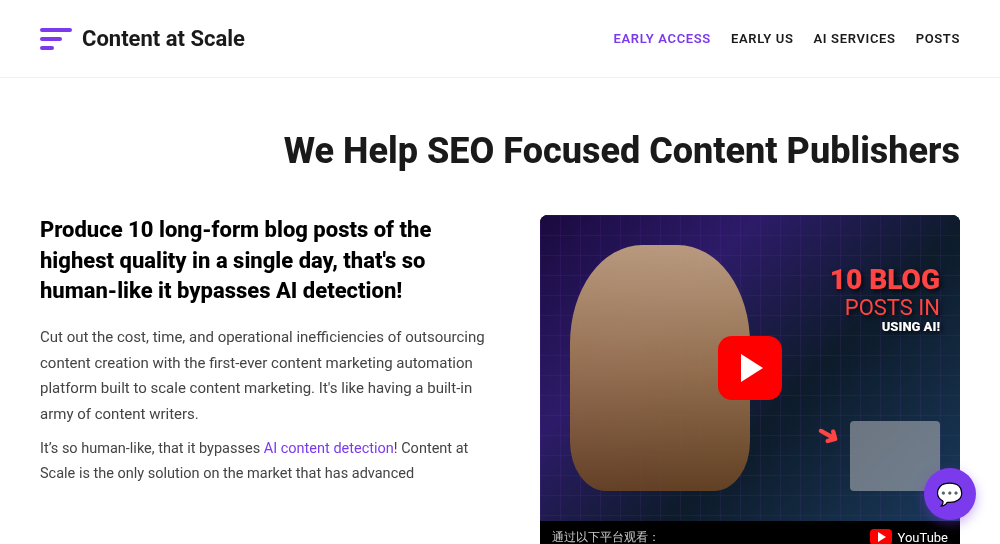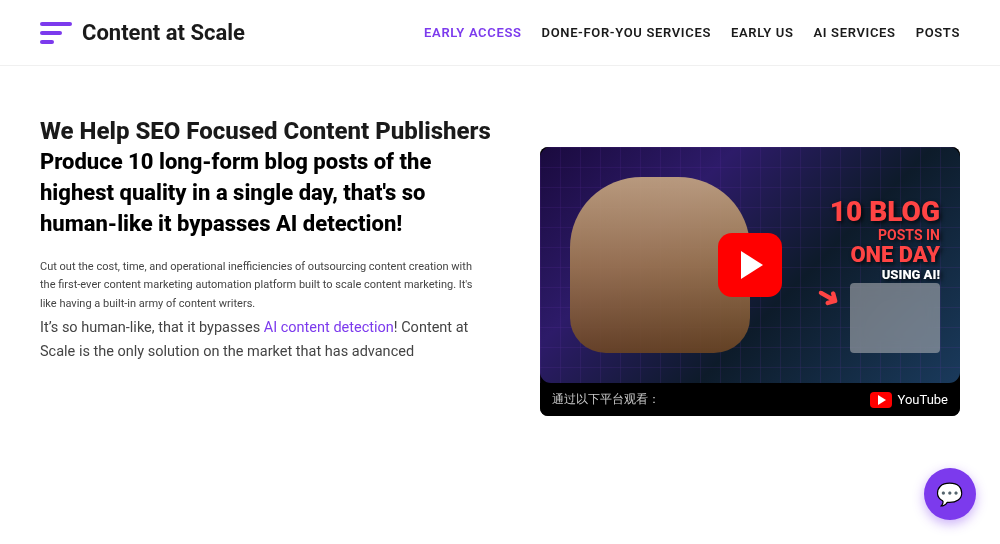--- a/index.html
+++ b/index.html
@@ -16,21 +16,21 @@
       min-height: 544px;
       overflow-x: hidden;
     }
 
     
     header {
       display: flex;
       align-items: center;
       justify-content: space-between;
       padding: 16px 40px;
-      height: 66px;
+      height: 78px;
       border-bottom: 1px solid #f0f0f0;
       background: #fff;
     }
 
     .logo-container {
       display: flex;
       align-items: center;
       gap: 10px;
       text-decoration: none;
     }
@@ -78,25 +78,26 @@
     .nav-link.early-access {
       color: #7c3aed;
     }
 
     
     main {
       padding: 50px 40px 40px 40px;
     }
 
     .hero-title {
-      text-align: left;
-      font-size: 24px;
+      text-align: right;
+      font-size: 36px;
       font-weight: 800;
       color: #1a1a1a;
       line-height: 1.3;
+      margin-bottom: 40px;
     }
 
     .content-layout {
       display: flex;
       gap: 50px;
       align-items: flex-start;
     }
 
     .left-content {
       flex: 0 0 450px;
@@ -104,24 +105,24 @@
 
     .subheadline {
       font-size: 22px;
       font-weight: 800;
       color: #000000;
       line-height: 1.4;
       margin-bottom: 18px;
     }
 
     .body-text {
-      font-size: 11px;
+      font-size: 15px;
       color: #444;
       line-height: 1.7;
-      margin-bottom: 2px;
+      margin-bottom: 10px;
     }
 
     .quote-text {
       font-size: 14.5px;
       font-weight: 700;
       font-style: italic;
       color: #1a1a1a;
       line-height: 1.6;
       margin-bottom: 18px;
     }
@@ -145,27 +146,26 @@
     .video-container {
       width: 100%;
       border-radius: 8px;
       overflow: hidden;
       background: #000;
       position: relative;
     }
 
     .video-thumbnail {
       width: 100%;
-      height: 236px;
+      height: 306px;
       background: linear-gradient(135deg, #1a0a3e 0%, #2d1b69 30%, #0d1b2a 60%, #1a3a5c 100%);
       position: relative;
       display: flex;
       align-items: center;
       justify-content: center;
-      border-radius: 11px;
     }
 
     .video-overlay-text {
       position: absolute;
       top: 50px;
       right: 20px;
       text-align: right;
       color: #fff;
       font-size: 13px;
       font-weight: 900;
@@ -174,23 +174,23 @@
 
     .video-overlay-line1 {
       font-size: 28px;
       color: #ff4444;
       font-weight: 900;
       text-shadow: 2px 2px 4px rgba(0,0,0,0.8);
       display: block;
     }
 
     .video-overlay-line2 {
-      font-size: 14px;
+      font-size: 22px;
       color: #ff4444;
-      font-weight: 700;
+      font-weight: 400;
       text-shadow: 2px 2px 4px rgba(0,0,0,0.8);
       display: block;
     }
 
     .video-overlay-line3 {
       font-size: 22px;
       color: #ff4444;
       font-weight: 900;
       text-shadow: 2px 2px 4px rgba(0,0,0,0.8);
       display: block;
@@ -373,21 +373,20 @@
     <div class="logo-icon">
       <div class="logo-line logo-line-1"></div>
       <div class="logo-line logo-line-2"></div>
       <div class="logo-line logo-line-3"></div>
     </div>
     <span class="logo-text">Content at Scale</span>
   </div>
 
   <nav>
     <a class="nav-link early-access">EARLY ACCESS</a>
-    <a class="nav-link">DONE-FOR-YOU SERVICES</a>
     <a class="nav-link">EARLY US</a>
     <a class="nav-link">AI SERVICES</a>
     <a class="nav-link">POSTS</a>
   </nav>
 </header>
 
 <main>
 
   <h1 class="hero-title">
     <span>We Help SEO Focused Content Publishers</span><br>
@@ -418,21 +417,20 @@
         </div>
 
         <div class="video-thumbnail">
           <div class="purple-grid-bg"></div>
 
           <div style="position:absolute;left:30px;top:30px;bottom:30px;width:180px;background:linear-gradient(to bottom, #c8a882, #a07850, #6b4423);border-radius:40% 40% 20% 20%;opacity:0.9;"></div>
 
           <div class="video-overlay-text">
             <span class="video-overlay-line1">10 BLOG</span>
             <span class="video-overlay-line2">POSTS IN</span>
-            <span class="video-overlay-line3">ONE DAY</span>
             <span class="video-overlay-line4">USING AI!</span>
           </div>
 
           <div class="video-blur-box"></div>
 
           <div class="video-arrow">➜</div>
 
           <div class="play-button">
             <div class="play-triangle"></div>
           </div>

